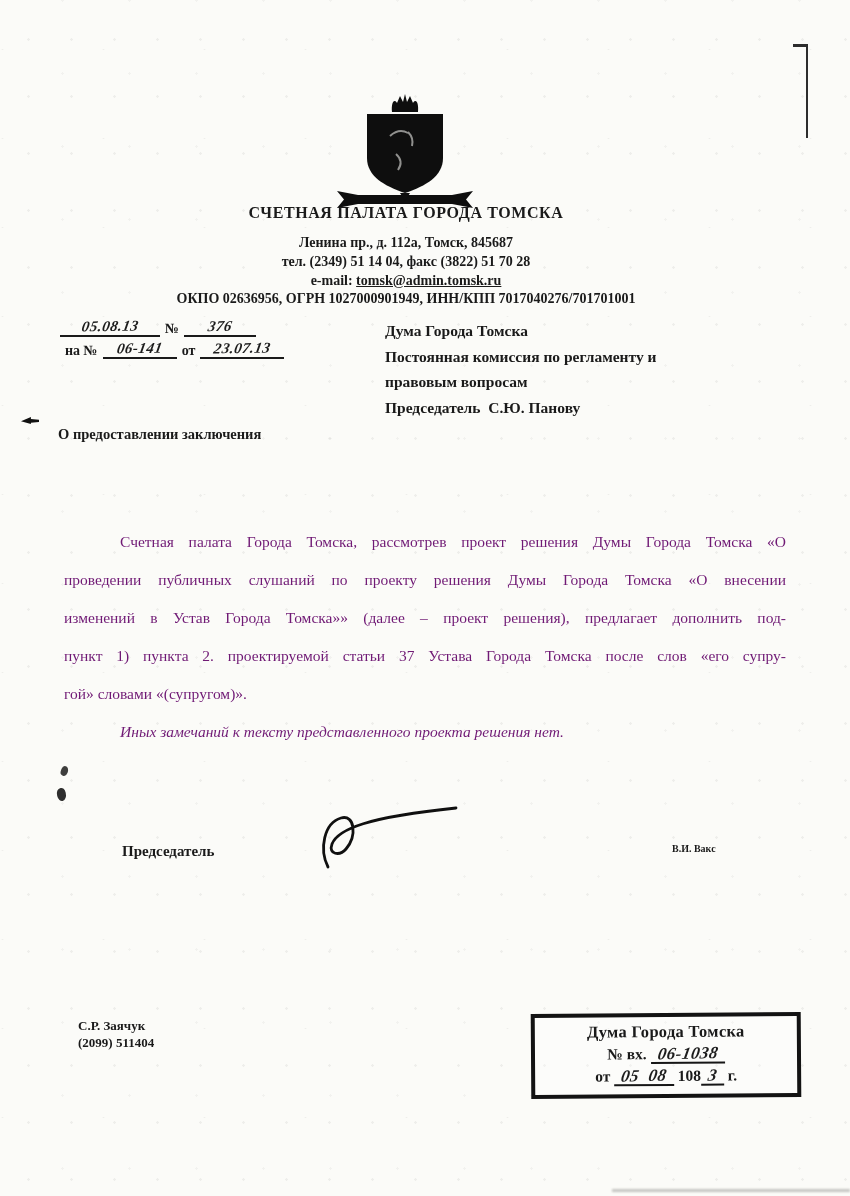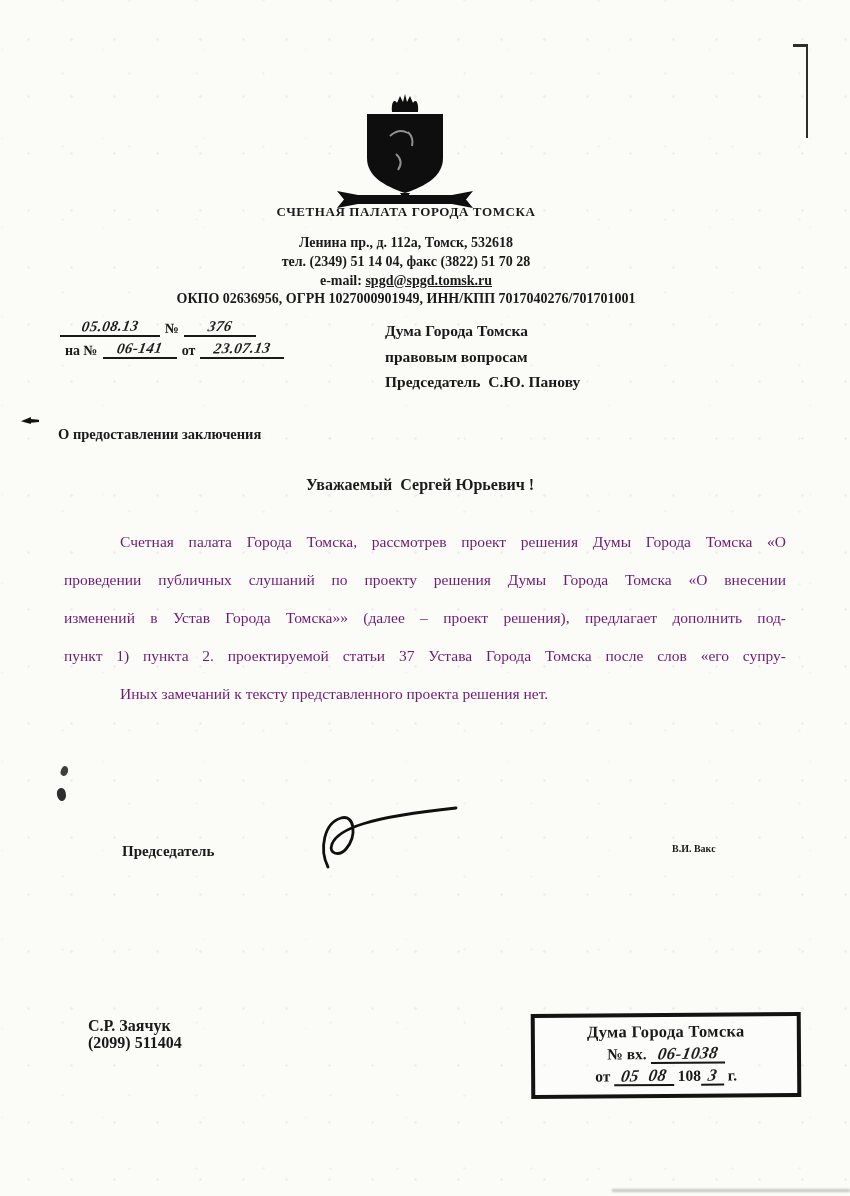--- a/index.html
+++ b/index.html
@@ -17,21 +17,21 @@
       radial-gradient(rgba(0,0,0,0.05) 0.8px, transparent 1.1px);
     background-size:43px 57px,67px 73px,101px 89px;
     background-position:7px 11px,29px 37px,53px 5px;
   }
 
   
   .crest{position:absolute;left:330px;top:94px;}
 
   
   .org-title{position:absolute;top:204px;left:0;width:812px;text-align:center;
-    font-size:13px;font-weight:bold;letter-spacing:0.6px;}
+    font-size:16px;font-weight:bold;letter-spacing:0.6px;}
   .header-lines{position:absolute;top:234px;left:0;width:812px;text-align:center;
     font-size:14px;font-weight:600;line-height:18.8px;}
   .email-addr{text-decoration:underline;}
 
   
   .ref{position:absolute;left:60px;top:318px;font-size:14px;font-weight:600;}
   .ref-row{display:flex;align-items:flex-end;}
   .ref-row + .ref-row{margin-top:3px;justify-content:center;}
   .slot{border-bottom:2px solid #1a1a1a;text-align:center;}
   .slot-out-date{width:100px;}
@@ -49,29 +49,29 @@
 
   .subject{position:absolute;left:58px;top:426px;font-size:14.5px;font-weight:bold;}
   .salutation{position:absolute;left:0;width:840px;top:476px;text-align:center;
     font-size:16px;font-weight:bold;}
 
   
   .body-text{position:absolute;left:64px;top:531px;width:722px;font-size:15.5px;color:#701a75;}
   .bline{text-align:justify;text-align-last:justify;line-height:21px;margin-bottom:17px;}
   .bline.indent{padding-left:56px;}
   .bline.noj{text-align-last:left;}
-  .bline.p2{margin-top:15px;}
+  .bline.p2{margin-top:15px;font-style:italic;}
 
   
   .sig-title{position:absolute;left:122px;top:843px;font-size:15px;font-weight:bold;}
   .sig-name{position:absolute;left:672px;top:843px;font-size:10px;font-weight:bold;}
   .sig-svg{position:absolute;left:316px;top:801px;}
 
   
-  .executor{position:absolute;left:88px;top:1018px;font-size:16px;line-height:16.5px;font-weight:600;}
+  .executor{position:absolute;left:78px;top:1018px;font-size:13px;line-height:16.5px;font-weight:600;}
 
   
   .stamp{position:absolute;left:531px;top:1013px;width:250px;border:4px solid #131313;
     padding:5px 6px 8px;transform:rotate(-0.4deg);text-align:center;background:rgba(255,255,255,0.25);}
   .stamp-org{font-size:16.5px;font-weight:bold;letter-spacing:0.3px;}
   .stamp-row{font-size:15.5px;font-weight:600;margin-top:3px;}
   .u{border-bottom:2px solid #161616;display:inline-block;padding:0 7px;line-height:17px;}
   .stamp .hw{font-size:17px;}
 
   
@@ -103,55 +103,56 @@
     <path fill="#0e0e0e" d="M37,20 H113 V64 C113,82 96,92 75,99 C54,92 37,82 37,64 Z"></path>
     <path d="M60,42 q9,-8 18,-3 M66,60 q8,7 2,16 M78,38 q6,6 4,14" stroke="#fbfbf8" stroke-width="2" fill="none" opacity="0.55"></path>
     <rect x="28" y="101" width="94" height="9" fill="#0e0e0e"></rect>
     <path fill="#0e0e0e" d="M28,101 L7,97 L14,105.5 L7,114 L28,110 Z"></path>
     <path fill="#0e0e0e" d="M122,101 L143,97 L136,105.5 L143,114 L122,110 Z"></path>
     <path fill="#0e0e0e" d="M70,99 L75,107 L80,99 Z"></path>
   </svg>
 
   <div class="org-title">СЧЕТНАЯ ПАЛАТА ГОРОДА ТОМСКА</div>
   <div class="header-lines">
-    <div>Ленина пр., д. 112а, Томск, 532618</div>
+    <div>Ленина пр., д. 112а, Томск, 845687</div>
     <div>тел. (2349) 51 14 04, факс (3822) 51 70 28</div>
-    <div><span>e-mail: </span><span class="email-addr">spgd@spgd.tomsk.ru</span></div>
+    <div><span>e-mail: </span><span class="email-addr">tomsk@admin.tomsk.ru</span></div>
     <div>ОКПО 02636956, ОГРН 1027000901949, ИНН/КПП 7017040276/701701001</div>
   </div>
 
   <div class="ref">
     <div class="ref-row">
       <span class="slot slot-out-date"><span class="hw">05.08.13</span></span>
       <span class="ref-lbl">№</span>
       <span class="slot slot-out-num"><span class="hw">376</span></span>
     </div>
     <div class="ref-row">
       <span class="ref-lbl">на №</span>
       <span class="slot slot-reply-num"><span class="hw">06-141</span></span>
       <span class="ref-lbl">от</span>
       <span class="slot slot-reply-date"><span class="hw">23.07.13</span></span>
     </div>
   </div>
 
   <div class="addressee">
     <div>Дума Города Томска</div>
+    <div>Постоянная комиссия по регламенту и</div>
     <div>правовым вопросам</div>
     <div class="keep-sp">Председатель  С.Ю. Панову</div>
   </div>
 
   <div class="subject">О предоставлении заключения</div>
 
-  <div class="salutation keep-sp">Уважаемый  Сергей Юрьевич !</div>
 
   <div class="body-text">
     <div class="bline indent">Счетная палата Города Томска, рассмотрев проект решения Думы Города Томска «О</div>
     <div class="bline">проведении публичных слушаний по проекту решения Думы Города Томска «О внесении</div>
     <div class="bline">изменений в Устав Города Томска»» (далее – проект решения),  предлагает дополнить под-</div>
     <div class="bline">пункт 1) пункта 2. проектируемой статьи 37 Устава Города Томска после слов «его супру-</div>
+    <div class="bline noj">гой» словами «(супругом)».</div>
     <div class="bline noj indent p2">Иных замечаний к тексту представленного проекта решения нет.</div>
   </div>
 
   <div class="sig-title">Председатель</div>
   <svg class="sig-svg" width="145" height="75" viewBox="0 0 145 75">
     <path d="M12,66 C3,48 8,22 25,17 C39,13 41,35 30,48 C24,55 12,54 16,43 C22,28 52,16 140,7" fill="none" stroke="#101010" stroke-width="2.8" stroke-linecap="round"></path>
   </svg>
   <div class="sig-name">В.И. Вакс</div>
 
   <div class="executor">

